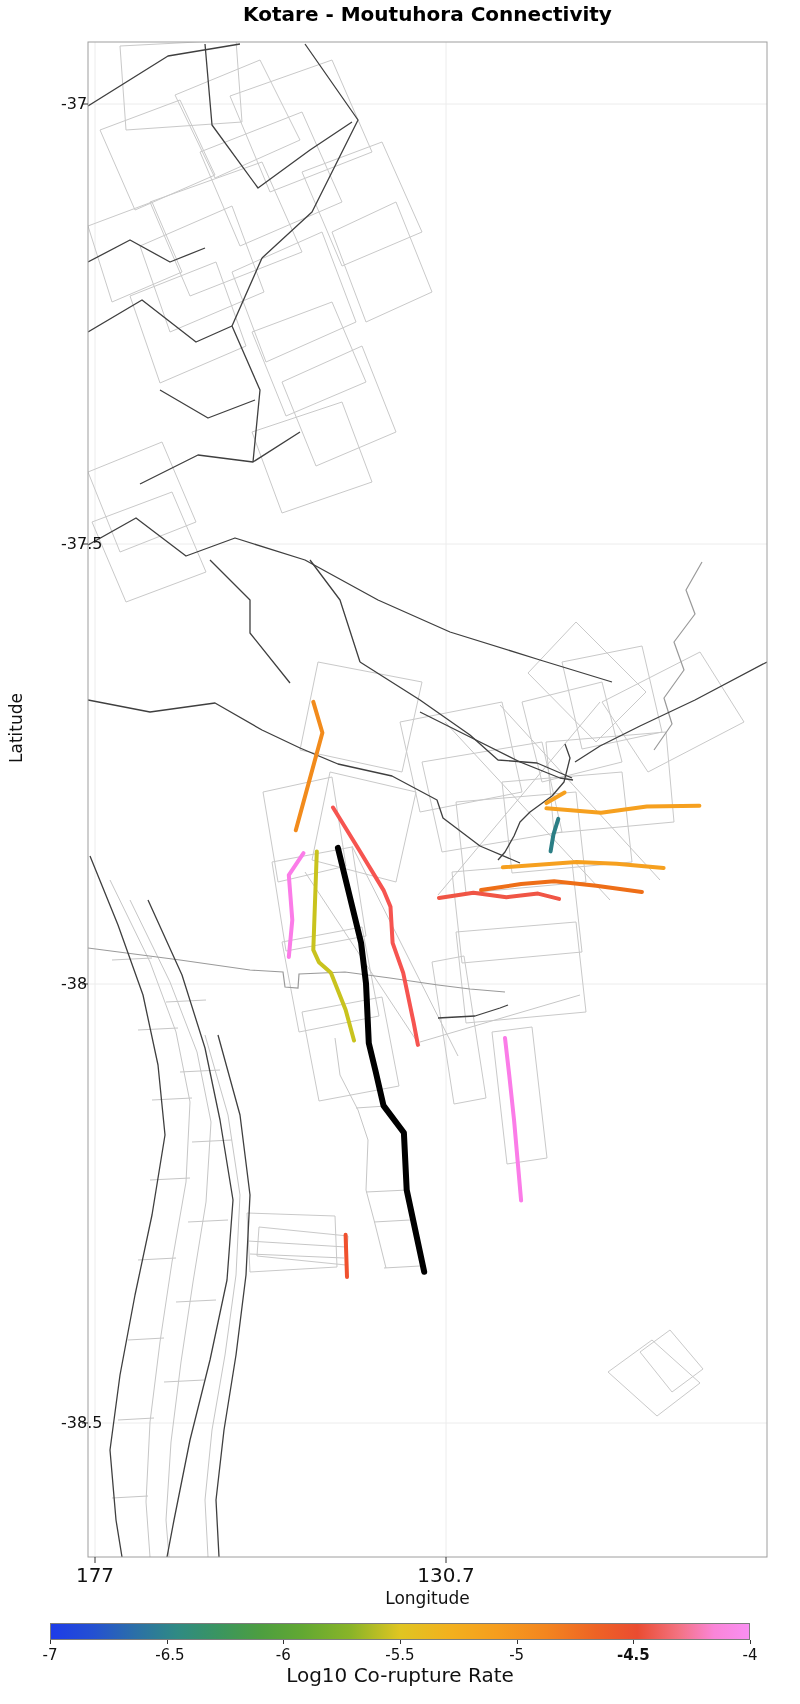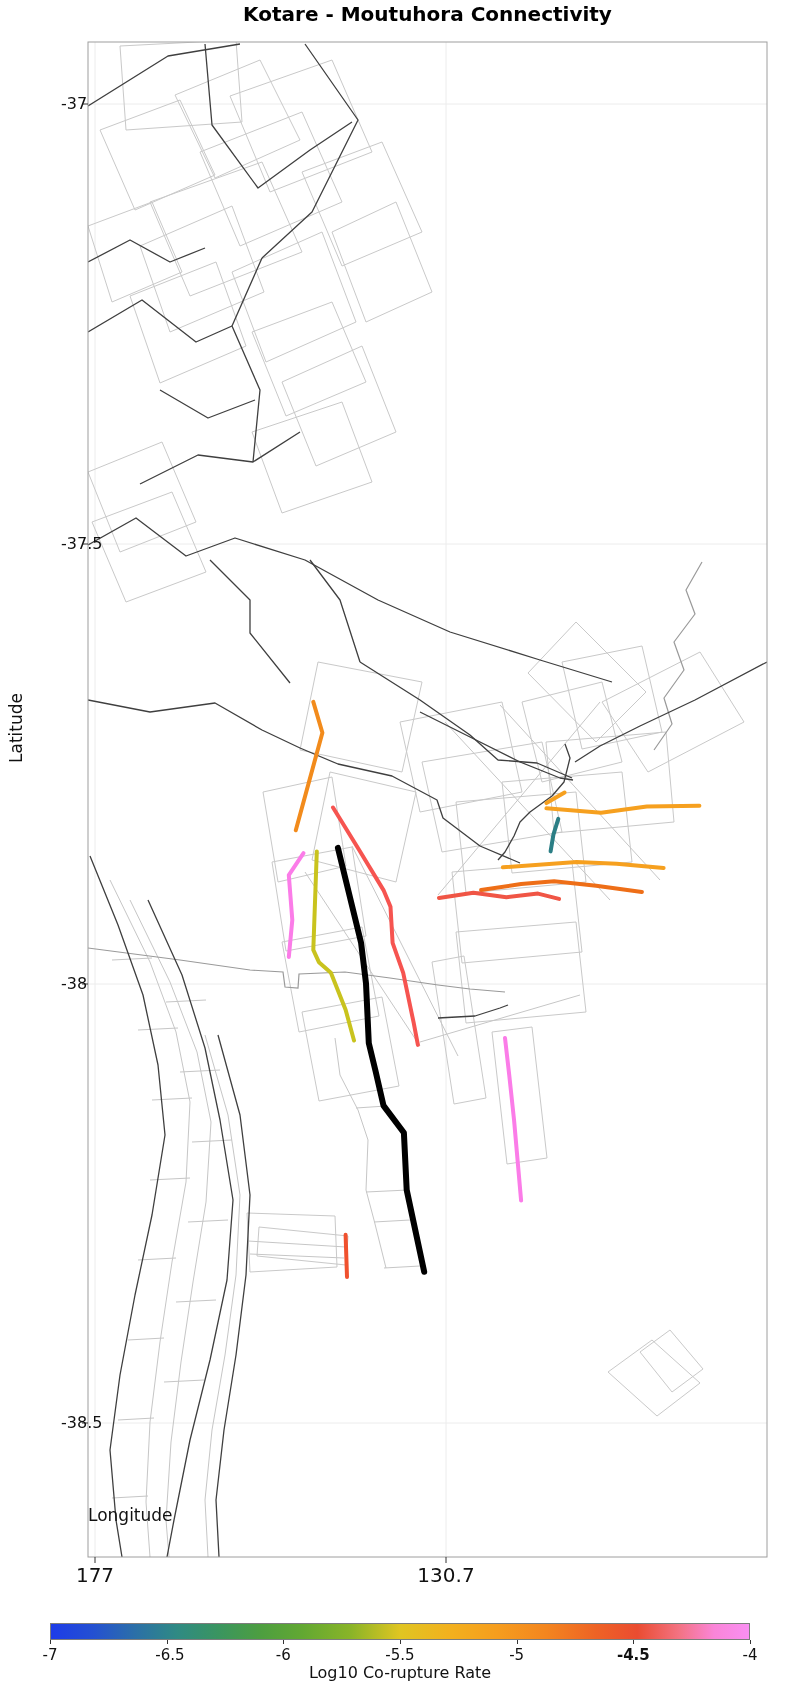--- a/index.html
+++ b/index.html
@@ -1,29 +1,29 @@
 <!DOCTYPE html>
 <html><head>
 <meta charset="utf-8">
 <style>
   html,body{margin:0;padding:0;background:#ffffff;}
   #fig{position:relative;width:800px;height:1704px;background:#ffffff;
        font-family:"DejaVu Sans","Liberation Sans",sans-serif;color:#111;overflow:hidden;padding-left:41px;}
   #map-svg{position:absolute;left:0;top:0;width:800px;height:1704px;}
   .title{position:absolute;left:88px;top:2px;width:679px;text-align:center;
          font-size:20px;font-weight:bold;color:#000;}
-  .xlabel{position:absolute;left:88px;top:1505px;width:679px;font-size:17px;}
+  .xlabel{position:absolute;left:88px;top:1588px;width:679px;text-align:center;font-size:17px;}
   .ylabel{position:absolute;left:16px;top:728px;white-space:nowrap;font-size:17px;
           transform:translate(-50%,-50%) rotate(-90deg);}
   .ytick{position:absolute;left:15px;width:80px;text-align:left;font-size:16px;margin-left:46px;}
   .xtick{position:absolute;top:1563px;width:80px;text-align:center;font-size:20px;}
   .cbar{position:absolute;border:1px solid #7d7d7d;box-sizing:border-box;}
   .cbtickmark{position:absolute;width:1px;height:4px;background:#333;}
   .cbtick{position:absolute;top:1646px;width:60px;text-align:center;font-size:15px;}
-  .cbarlabel{position:absolute;left:50px;top:1663px;width:700px;text-align:center;font-size:16px;}
+  .cbarlabel{position:absolute;left:50px;top:1663px;width:700px;text-align:center;font-size:20px;}
 </style>
 </head>
 <body>
 
 <div id="fig">
   <svg id="map-svg" xmlns="http://www.w3.org/2000/svg" viewBox="0 0 800 1704">
       <defs>
         <clipPath id="plotclip">
           <rect x="88" y="42" width="679" height="1515"></rect>
         </clipPath>

